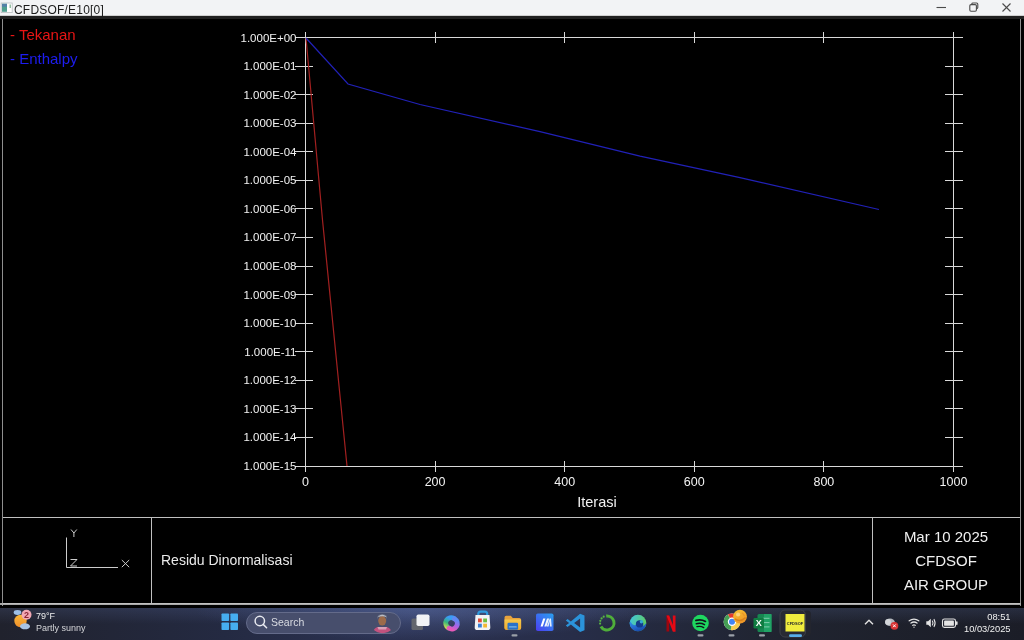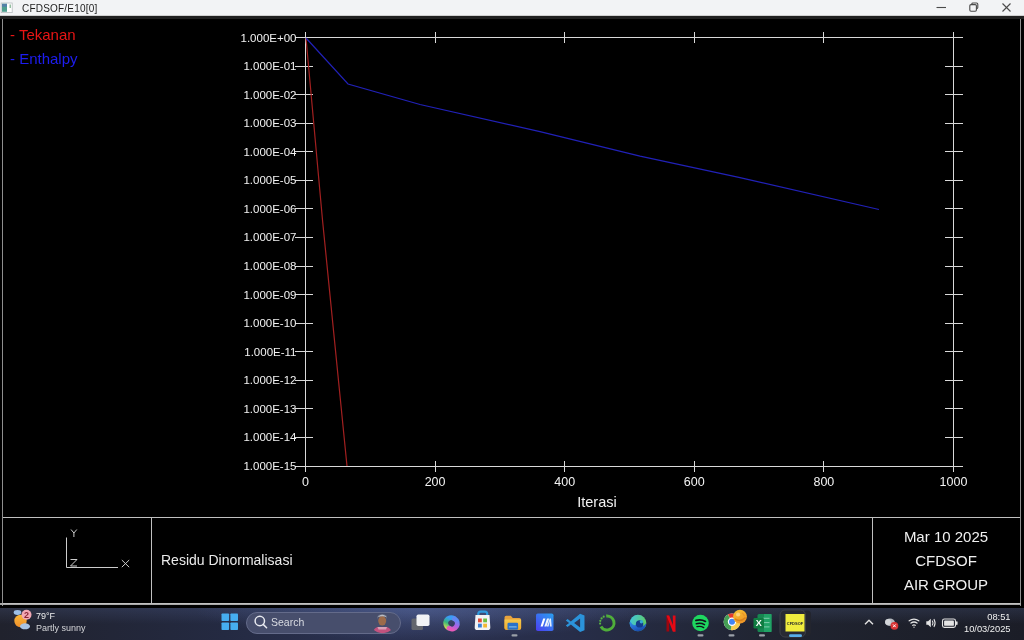--- a/index.html
+++ b/index.html
@@ -1,21 +1,21 @@
 <!DOCTYPE html>
 <html><head>
 <meta charset="utf-8">
 <style>
   html,body{margin:0;padding:0;width:1024px;height:640px;overflow:hidden;background:#000;}
   *{box-sizing:border-box;}
   body{font-family:"Liberation Sans",sans-serif;position:relative;}
   .titlebar{position:absolute;left:0;top:0;width:1024px;height:14.5px;background:#f2f3f5;}
   .tbline{position:absolute;left:0;top:14.5px;width:1024px;height:1.5px;background:#cfcfcf;}
   .darkstrip{position:absolute;left:0;top:16px;width:1024px;height:2.5px;background:#202020;}
-  .titletext{position:absolute;left:22px;top:3px;font-size:10px;color:#1c1c1c;letter-spacing:0.2px;}
+  .titletext{position:absolute;left:14px;top:3px;font-size:12px;color:#1c1c1c;letter-spacing:0.2px;}
   .winborder-l{position:absolute;left:2px;top:18.5px;width:1px;height:587px;background:#8f8f8f;}
   .winborder-r{position:absolute;left:1020px;top:18.5px;width:1px;height:587px;background:#8f8f8f;}
   .winborder-b{position:absolute;left:0px;top:603px;width:1021px;height:2px;background:#a8a8a8;}
   .taskbar{position:absolute;left:0;top:608px;width:1024px;height:32px;
     background:
       radial-gradient(ellipse 300px 40px at 420px 2px, rgba(108,132,200,0.35), rgba(108,132,200,0.0) 75%),
       linear-gradient(180deg, rgba(118,142,210,0.14) 0%, rgba(20,22,34,0) 50%),
       linear-gradient(90deg, #20222d 0%, #242a42 22%, #2b3252 38%, #272d48 56%, #202430 76%, #1b1d27 100%);
   }
 </style>

